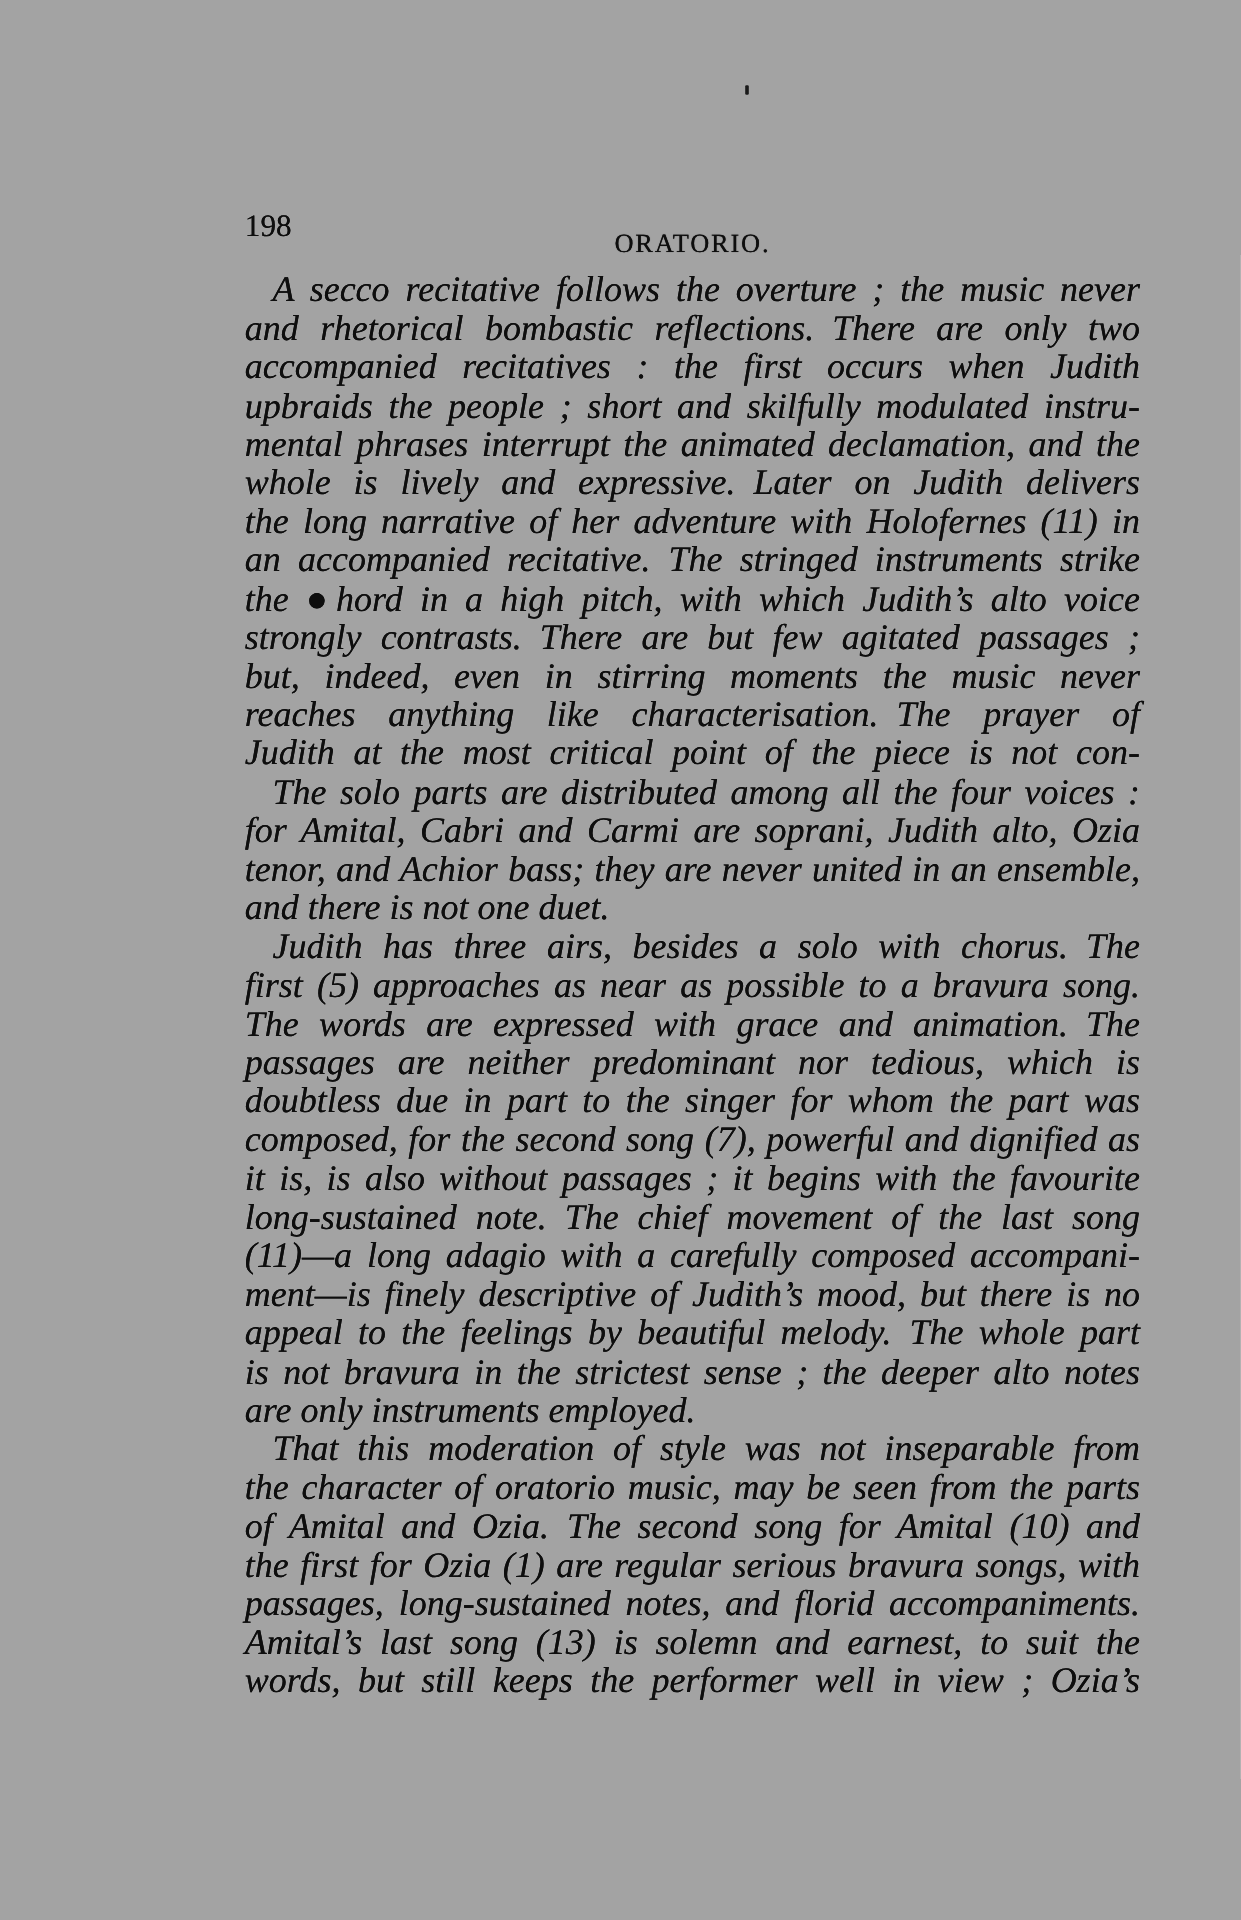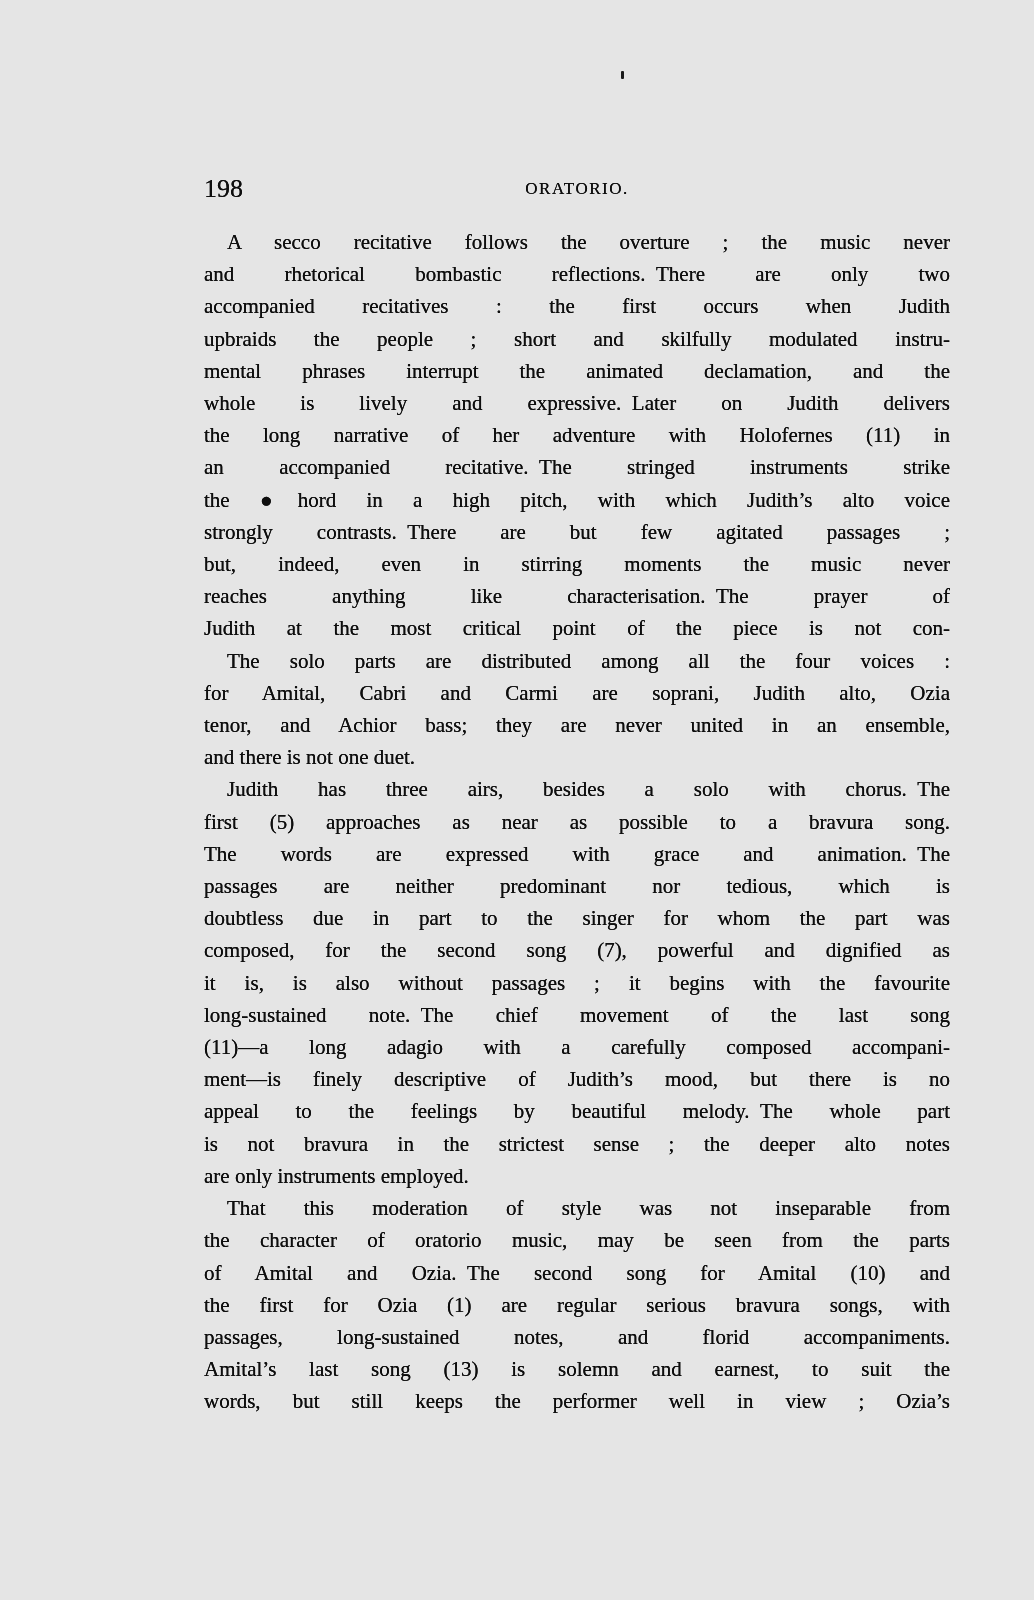--- a/index.html
+++ b/index.html
@@ -1,44 +1,45 @@
 <!DOCTYPE html>
 <html><head>
 <meta charset="utf-8">
 <style>
   html,body{margin:0;padding:0;}
   .page{
     position:relative;
     width:1034px;height:1600px;
-    background:#e5e5e5;
+    background:#a3a3a3;
     font-family:"Liberation Serif","DejaVu Serif",serif;
     color:#0e0e0e;
     overflow:hidden;
   }
   .speck{
     position:absolute;left:621px;top:71px;
     width:3px;height:8px;background:#1a1a1a;border-radius:1px;
   }
   .header{
     position:absolute;left:204px;top:176px;width:746px;height:28px;
   }
   .pagenum{
     position:absolute;left:0;top:0;
     font-size:26px;line-height:26px;
     text-shadow:0 0 0.5px currentColor;
   }
   .running-title{
-    position:absolute;left:0;right:0;top:2px;text-align:center;
-    font-size:17px;line-height:22px;letter-spacing:1.5px;
+    position:absolute;left:0;right:0;top:16px;text-align:center;
+    font-size:22px;line-height:22px;letter-spacing:1.5px;
     text-shadow:0 0 0.6px currentColor;
   }
   .textblock{
     position:absolute;left:204px;top:226px;width:746px;
-    font-size:21px;line-height:32.2px;
+    font-size:30px;line-height:32.2px;
     text-shadow:0 0 0.5px currentColor;
+    font-style:italic;
   }
   .line{
     text-align:justify;
     text-align-last:justify;
   }
   .line.para-start{ text-indent:23px; }
   .line.para-end{ text-align-last:left; }
 </style>
 </head>
 <body>

